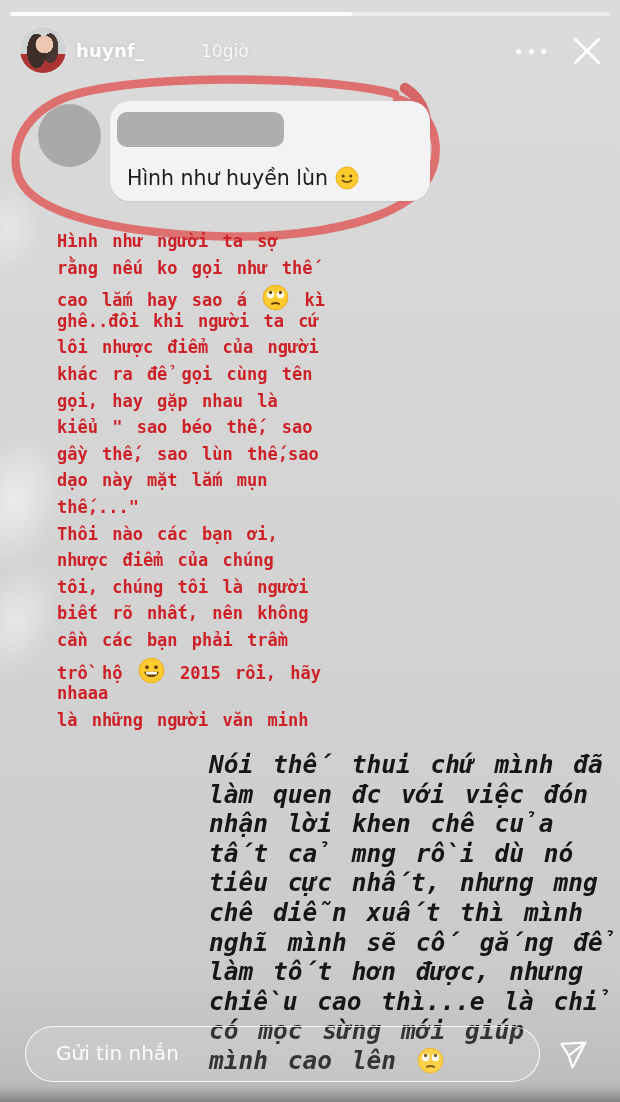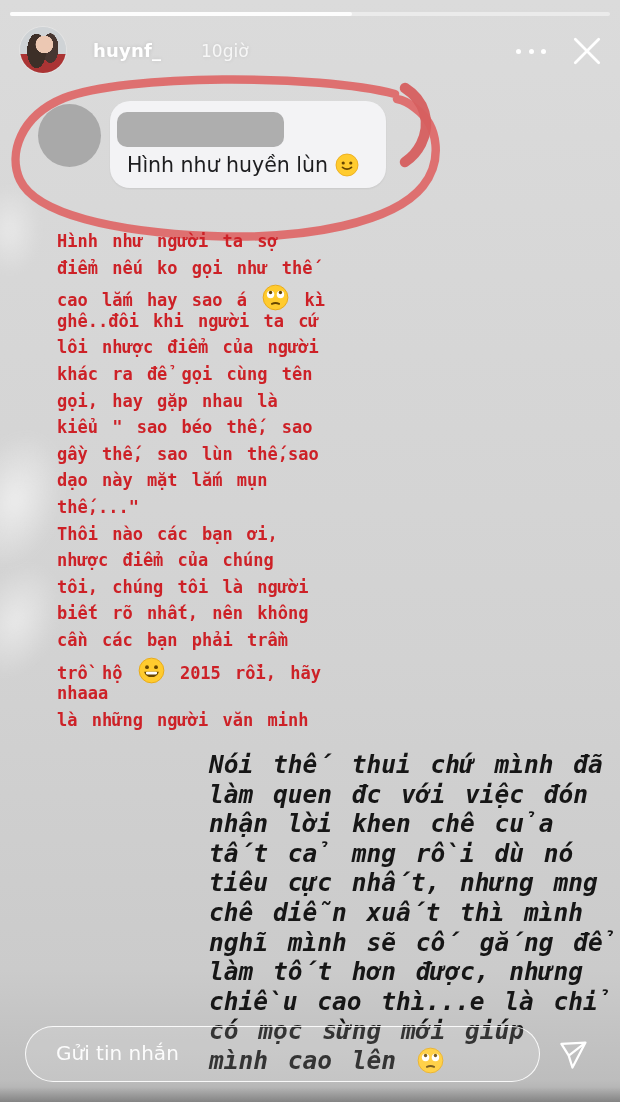--- a/index.html
+++ b/index.html
@@ -19,31 +19,31 @@
   .progress-fill{height:100%;border-radius:2px;background:#fdfdfd;width:0;}
 
   
   .avatar{position:absolute;left:20px;top:27px;width:46px;height:46px;border-radius:50%;
     background:
       radial-gradient(circle at 53% 38%, #ecc8b3 0 23%, rgba(0,0,0,0) 24%),
       radial-gradient(ellipse 34% 62% at 36% 52%, #3d2f28 0 60%, rgba(0,0,0,0) 61%),
       radial-gradient(ellipse 30% 55% at 66% 46%, #473631 0 58%, rgba(0,0,0,0) 59%),
       linear-gradient(180deg,#cfd3d6 0 58%, #ab3434 59%);
     box-shadow:0 0 0 1px rgba(255,255,255,.25);}
-  .username{position:absolute;left:93px;top:40px;font-size:18px;font-weight:bold;color:#ffffff;letter-spacing:.2px;text-shadow:0 0 4px rgba(0,0,0,.12);}
+  .username{position:absolute;left:76px;top:40px;font-size:18px;font-weight:bold;color:#ffffff;letter-spacing:.2px;text-shadow:0 0 4px rgba(0,0,0,.12);}
   .timestamp{position:absolute;left:153px;top:41px;font-size:17px;color:rgba(255,255,255,.8);text-shadow:0 0 4px rgba(0,0,0,.1);margin-left:48px;}
   .more{position:absolute;left:516px;top:47px;width:30px;height:8px;display:flex;justify-content:space-between;align-items:center;cursor:pointer;}
   .more i{width:5px;height:5px;border-radius:50%;background:#ffffff;display:block;}
   .close-btn{position:absolute;left:570px;top:34px;width:34px;height:34px;cursor:pointer;}
   .close-btn svg{display:block;}
 
   
   .red-circle{position:absolute;left:6px;top:72px;pointer-events:none;}
   .chat-avatar{position:absolute;left:38px;top:104px;width:63px;height:63px;border-radius:50%;background:#a9a9a9;}
-  .chat-bubble{position:absolute;left:110px;top:101px;width:276px;height:87px;border-radius:20px;background:#f3f3f5;box-shadow:0 1px 2px rgba(0,0,0,.07);}
+  .chat-bubble{position:absolute;left:110px;top:101px;width:276px;height:100px;border-radius:20px;background:#f3f3f5;box-shadow:0 1px 2px rgba(0,0,0,.07);padding-left:44px;}
   .redacted{position:absolute;left:7px;top:11px;width:167px;height:35px;border-radius:10px;background:#aeaeae;}
   .bubble-text{position:absolute;left:17px;bottom:11px;font-size:20.5px;color:#1d1d1f;white-space:nowrap;}
   .bubble-text .emoji{width:24px;height:24px;vertical-align:-5px;}
 
   
   .tblock{position:absolute;font-family:"DejaVu Sans Mono",monospace;font-weight:bold;white-space:pre;}
   .tline{height:26.6px;}
   .red-block{left:57px;top:231px;font-size:17px;color:var(--text-red,#cd2127);word-spacing:4px;}
   .black-block{left:209px;top:750px;font-size:24.5px;color:var(--text-black,#161616);word-spacing:5px;}
   .black-block .tline{height:29.6px;font-style:italic;}
@@ -97,21 +97,21 @@
     <div class="bubble-text">
       <span>Hình như huyền lùn </span><span class="emoji-slot"><svg viewBox="0 0 24 24" class="emoji">
       <circle cx="12" cy="12" r="11" fill="#ffcb2e" stroke="#e8a713" stroke-width="0.8"></circle>
       <circle cx="8.2" cy="10" r="1.6" fill="#664500"></circle>
       <circle cx="15.8" cy="10" r="1.6" fill="#664500"></circle>
       <path d="M7.5 14.3 Q12 18 16.5 14.3" fill="none" stroke="#664500" stroke-width="1.7" stroke-linecap="round"></path>
     </svg></span>
     </div>
   </div>
 
-  <div class="tblock red-block"><div class="tline"><span>Hình như người ta sợ</span></div><div class="tline"><span>điểm nếu ko gọi như thế</span></div><div class="tline"><span>cao lắm hay sao á </span><svg viewBox="0 0 24 24" class="emoji">
+  <div class="tblock red-block"><div class="tline"><span>Hình như người ta sợ</span></div><div class="tline"><span>rằng nếu ko gọi như thế</span></div><div class="tline"><span>cao lắm hay sao á </span><svg viewBox="0 0 24 24" class="emoji">
       <circle cx="12" cy="12" r="11" fill="#ffcb2e" stroke="#e8a713" stroke-width="0.8"></circle>
       <circle cx="7.6" cy="9.3" r="3.3" fill="#ffffff"></circle>
       <circle cx="16.4" cy="9.3" r="3.3" fill="#ffffff"></circle>
       <circle cx="7.6" cy="7.5" r="1.5" fill="#664500"></circle>
       <circle cx="16.4" cy="7.5" r="1.5" fill="#664500"></circle>
       <path d="M8.8 17.6 Q12 16.3 15.2 17.6" fill="none" stroke="#664500" stroke-width="1.7" stroke-linecap="round"></path>
     </svg><span> kì</span></div><div class="tline"><span>ghê..đôi khi người ta cứ</span></div><div class="tline"><span>lôi nhược điểm của người</span></div><div class="tline"><span>khác ra để gọi cùng tên</span></div><div class="tline"><span>gọi, hay gặp nhau là</span></div><div class="tline"><span>kiểu " sao béo thế, sao</span></div><div class="tline"><span>gầy thế, sao lùn thế,sao</span></div><div class="tline"><span>dạo này mặt lắm mụn</span></div><div class="tline"><span>thế,..."</span></div><div class="tline"><span>Thôi nào các bạn ơi,</span></div><div class="tline"><span>nhược điểm của chúng</span></div><div class="tline"><span>tôi, chúng tôi là người</span></div><div class="tline"><span>biết rõ nhất, nên không</span></div><div class="tline"><span>cần các bạn phải trầm</span></div><div class="tline"><span>trồ hộ </span><svg viewBox="0 0 24 24" class="emoji">
       <circle cx="12" cy="12" r="11" fill="#ffcb2e" stroke="#e8a713" stroke-width="0.8"></circle>
       <circle cx="8" cy="9" r="1.7" fill="#664500"></circle>
       <circle cx="16" cy="9" r="1.7" fill="#664500"></circle>

